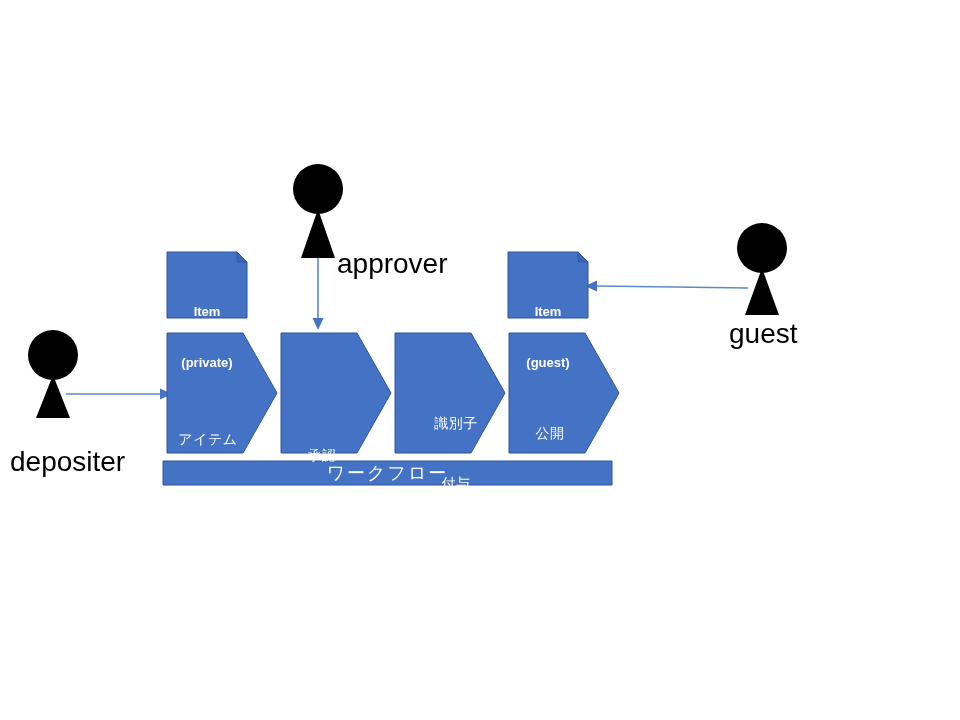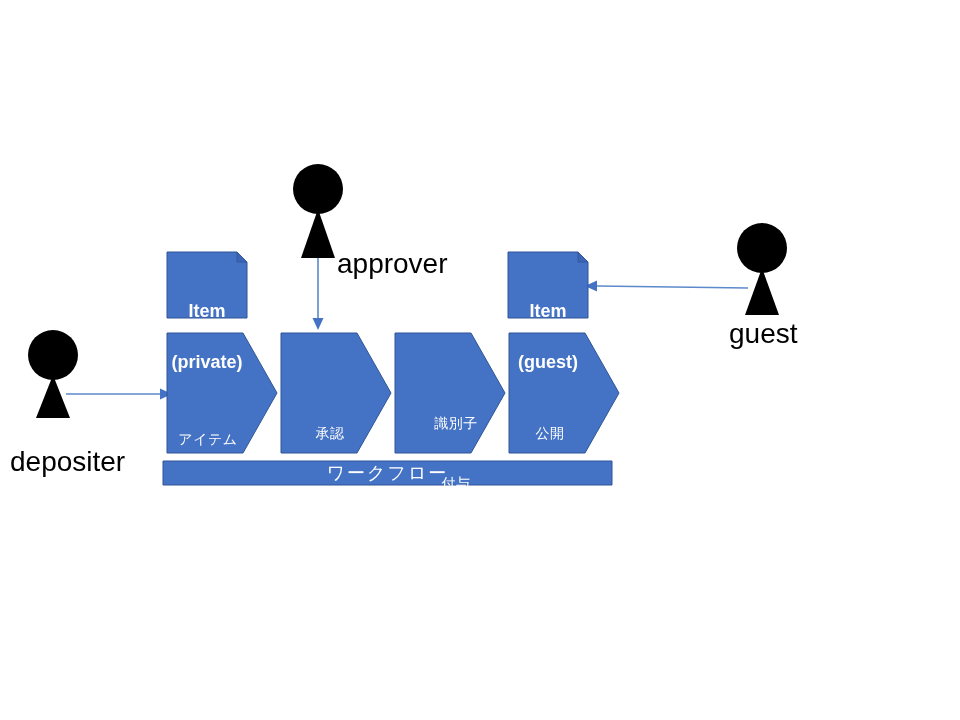--- a/index.html
+++ b/index.html
@@ -33,21 +33,21 @@
   }
   .shape-label {
     position: absolute;
     color: #ffffff;
     text-align: center;
     white-space: pre;
     user-select: none;
     font-family: "Liberation Sans", "DejaVu Sans", sans-serif;
   }
   .doc-label {
-    font-size: 18px;
+    font-size: 13px;
     line-height: 17px;
     font-weight: 600;
   }
   .proc-label {
     font-size: 14px;
     line-height: 20px;
     font-weight: 400;
     letter-spacing: 0.5px;
   }
   .bar-label {
@@ -135,21 +135,21 @@
 <div class="shape-label doc-label" style="left:508px; top:269px; width:80px;">
   <div>Item</div>
   <div>(guest)</div>
 </div>
 
 <div class="shape-label proc-label" style="left:167px; top:389px; width:82px;">
   <div>アイテム</div>
   <div>登録</div>
 </div>
 
-<div class="shape-label proc-label" style="left:281px; top:383px; width:82px;margin-left:8px;">
+<div class="shape-label proc-label" style="left:281px; top:405px; width:82px;">
   <div>承認</div>
 </div>
 
 <div class="shape-label proc-label" style="left:415px; top:373px; width:82px;">
   <div>識別子</div>
   <div>付与</div>
 </div>
 
 <div class="shape-label proc-label" style="left:509px; top:383px; width:82px;text-align:center;">
   <div>公開</div>

